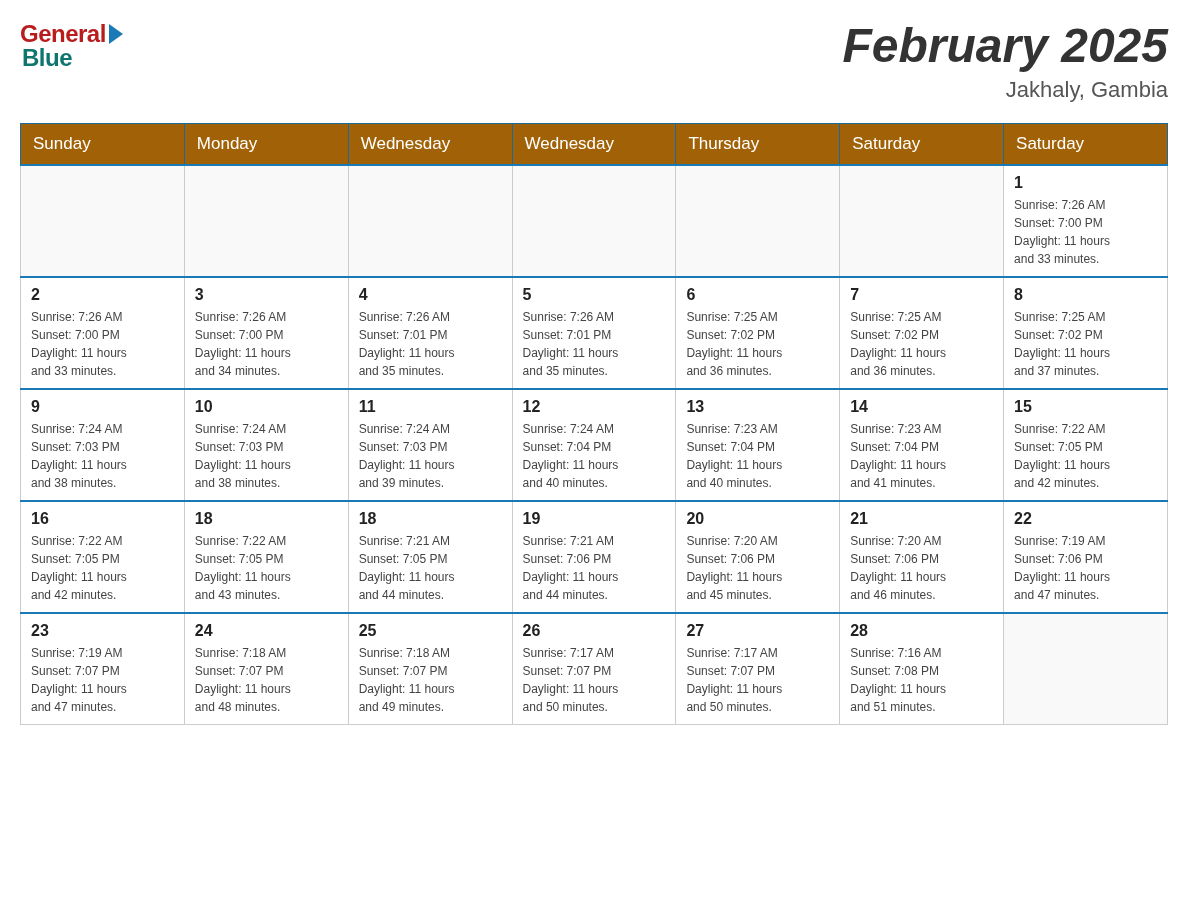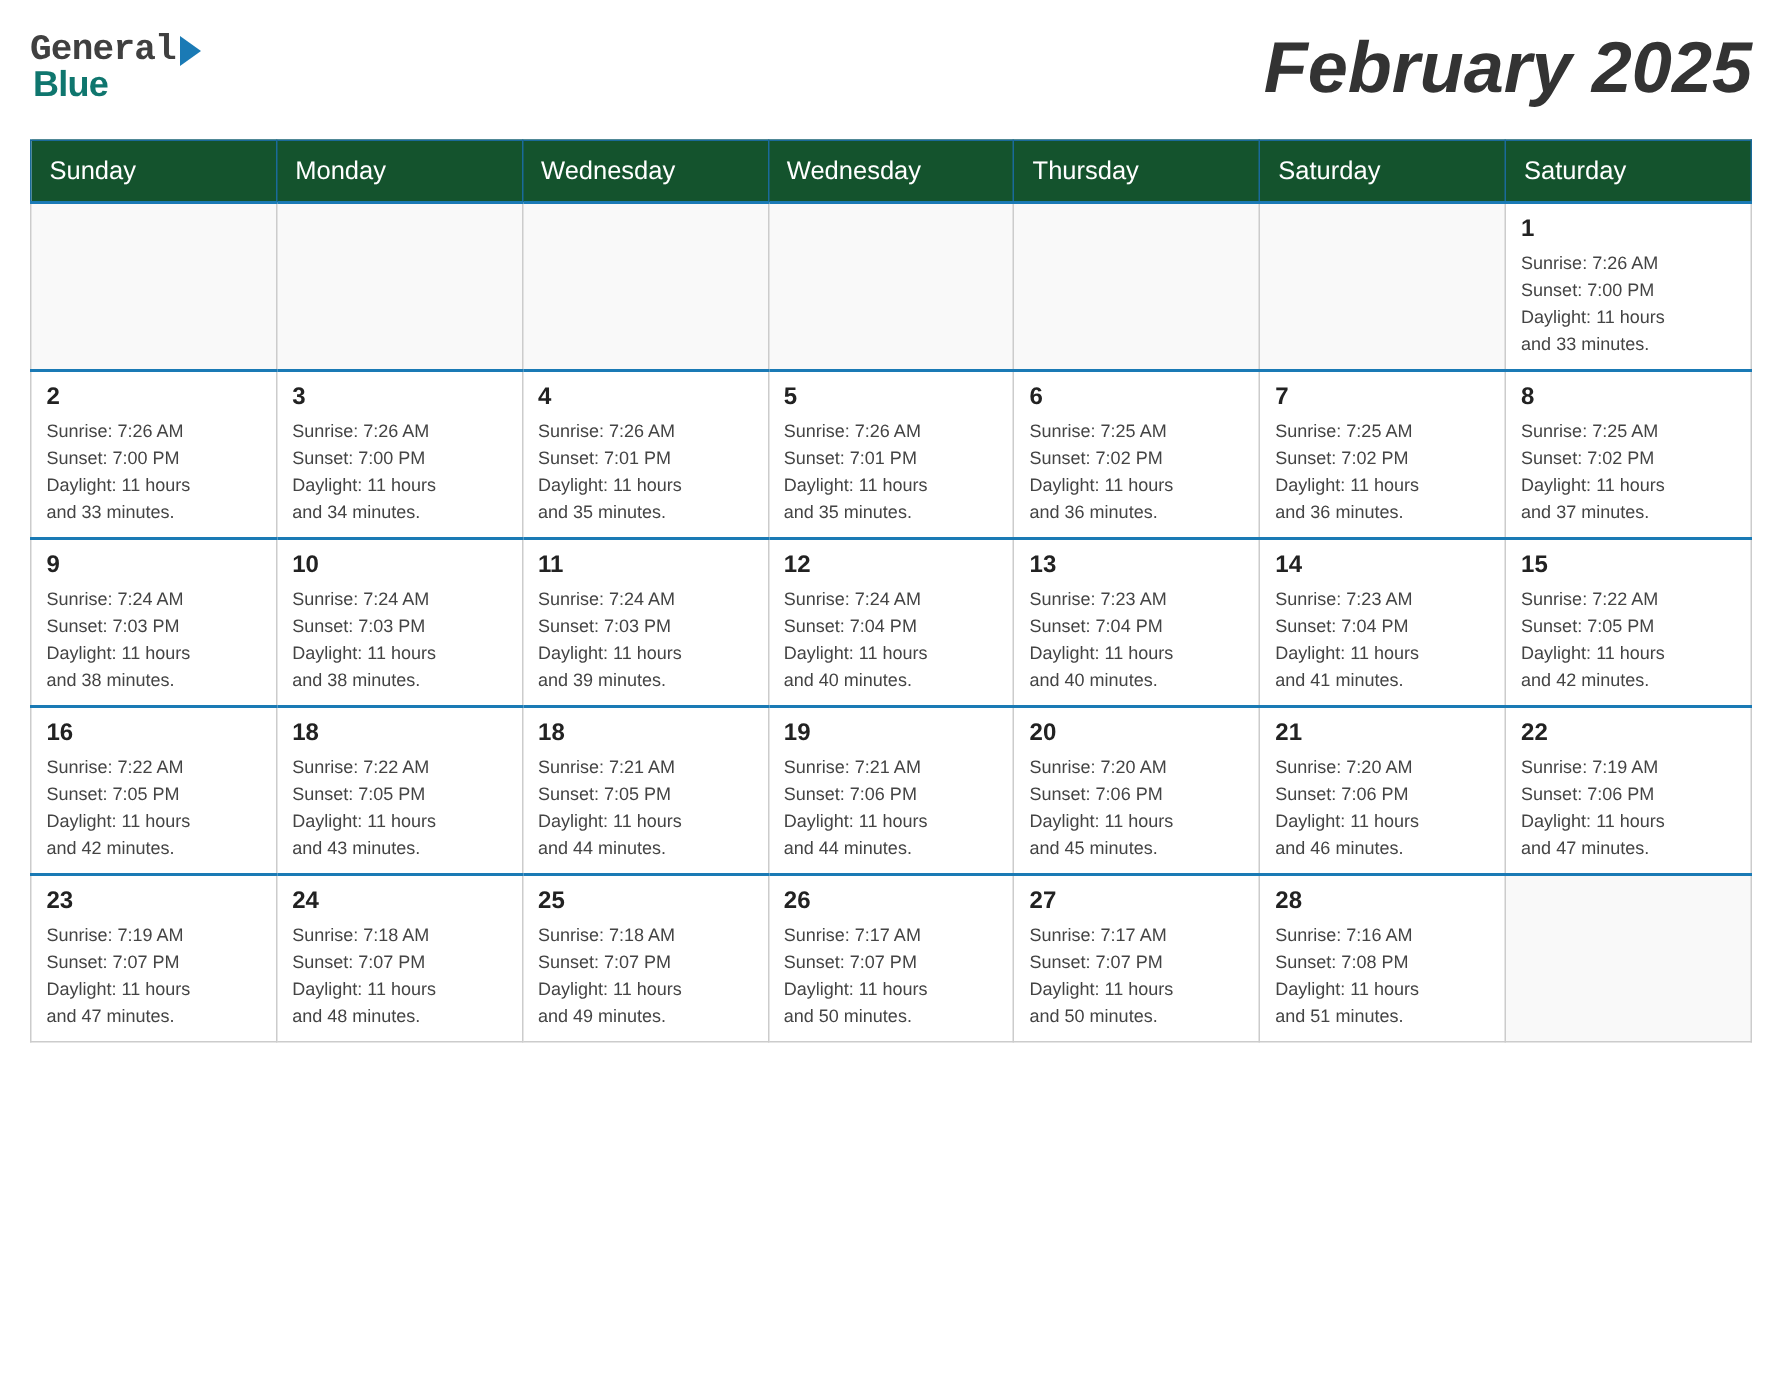--- a/index.html
+++ b/index.html
@@ -31,21 +31,21 @@
       font-size: 22px;
       color: #555;
       margin-top: 4px;
     }
     .calendar {
       width: 100%;
       border-collapse: collapse;
       border: 1px solid #aaa;
     }
     .calendar th {
-      background-color: #14532d;
+      background-color: #a16207;
       color: #fff;
       text-align: left;
       padding: 10px 12px;
       font-size: 17px;
       font-weight: normal;
       border: 1px solid #1a6a9a;
     }
     .calendar td {
       vertical-align: top;
       padding: 8px 10px;
@@ -77,23 +77,22 @@
       flex-direction: column;
       align-items: flex-start;
     }
     .logo-line1 {
       display: flex;
       align-items: center;
     }
     .logo-general {
       font-size: 24px;
       font-weight: bold;
-      color: #404040;
+      color: #b91c1c;
       letter-spacing: -0.5px;
-      font-family: Liberation Mono, monospace;
     }
     .logo-arrow-shape {
       display: inline-block;
       width: 0;
       height: 0;
       border-top: 10px solid transparent;
       border-bottom: 10px solid transparent;
       border-left: 14px solid #1a7ab5;
       margin-left: 3px;
       vertical-align: middle;
@@ -113,20 +112,21 @@
 <div class="header">
   <div class="logo-wrapper">
     <div class="logo-line1">
       <span class="logo-general">General</span>
       <span class="logo-arrow-shape"></span>
     </div>
     <div class="logo-line2">Blue</div>
   </div>
   <div class="title-block">
     <div class="main-title">February 2025</div>
+    <div class="subtitle">Jakhaly, Gambia</div>
   </div>
 </div>
 
 <table class="calendar">
   <thead>
     <tr>
     <th>Sunday</th>
         <th>Monday</th>
         <th>Wednesday</th>
         <th>Wednesday</th>

